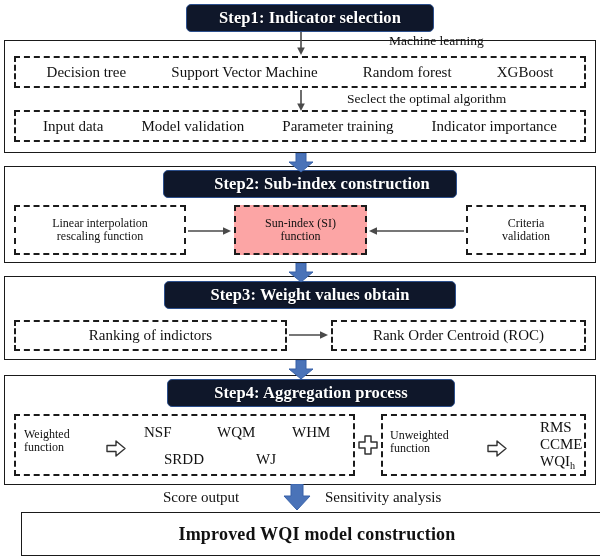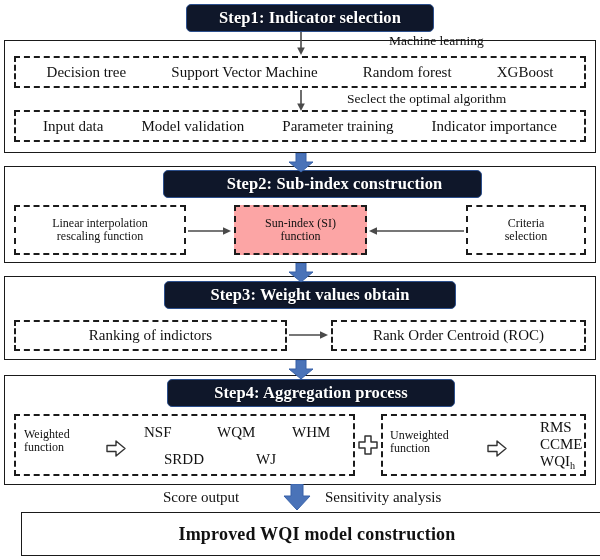--- a/index.html
+++ b/index.html
@@ -132,21 +132,21 @@
       <span>Indicator importance</span>
     </div>
   </div>
 
   <svg class="block-arrow" style="left:288px;top:153px;" width="26" height="20" viewBox="0 0 26 20">
     <polygon points="8,0 18,0 18,9 25,9 13,19 1,9 8,9" fill="#4a73b8" stroke="#3761a8" stroke-width="1"></polygon>
   </svg>
 
   <div class="panel" style="left:4px;top:166px;width:592px;height:97px;"></div>
 
-  <div class="step-header" style="left:163px;top:170px;width:319px;height:28px;padding-left:24px;">Step2: Sub-index construction</div>
+  <div class="step-header" style="left:163px;top:170px;width:294px;height:28px;padding-left:24px;">Step2: Sub-index construction</div>
 
   <div class="dbox twolines" style="left:14px;top:205px;width:172px;height:50px;">
     <div class="stackcol">
       <span>Linear interpolation</span>
       <span>rescaling function</span>
     </div>
   </div>
 
   <svg class="thin-arrow" style="left:188px;top:224px;" width="44" height="14" viewBox="0 0 44 14">
     <line x1="0" y1="7" x2="36" y2="7" stroke="#4a4a4a" stroke-width="1.5"></line>
@@ -161,21 +161,21 @@
   </div>
 
   <svg class="thin-arrow" style="left:369px;top:224px;" width="95" height="14" viewBox="0 0 95 14">
     <line x1="95" y1="7" x2="8" y2="7" stroke="#4a4a4a" stroke-width="1.5"></line>
     <polygon points="0,7 8,3.3 8,10.7" fill="#4a4a4a"></polygon>
   </svg>
 
   <div class="dbox twolines" style="left:466px;top:205px;width:120px;height:50px;justify-content:center;">
     <div class="stackcol">
       <span>Criteria</span>
-      <span>selection</span>
+      <span>validation</span>
     </div>
   </div>
 
   <svg class="block-arrow" style="left:288px;top:263px;" width="26" height="20" viewBox="0 0 26 20">
     <polygon points="8,0 18,0 18,9 25,9 13,19 1,9 8,9" fill="#4a73b8" stroke="#3761a8" stroke-width="1"></polygon>
   </svg>
 
   <div class="panel" style="left:4px;top:276px;width:592px;height:84px;"></div>
 
   <div class="step-header" style="left:164px;top:281px;width:292px;height:28px;">Step3: Weight values obtain</div>

